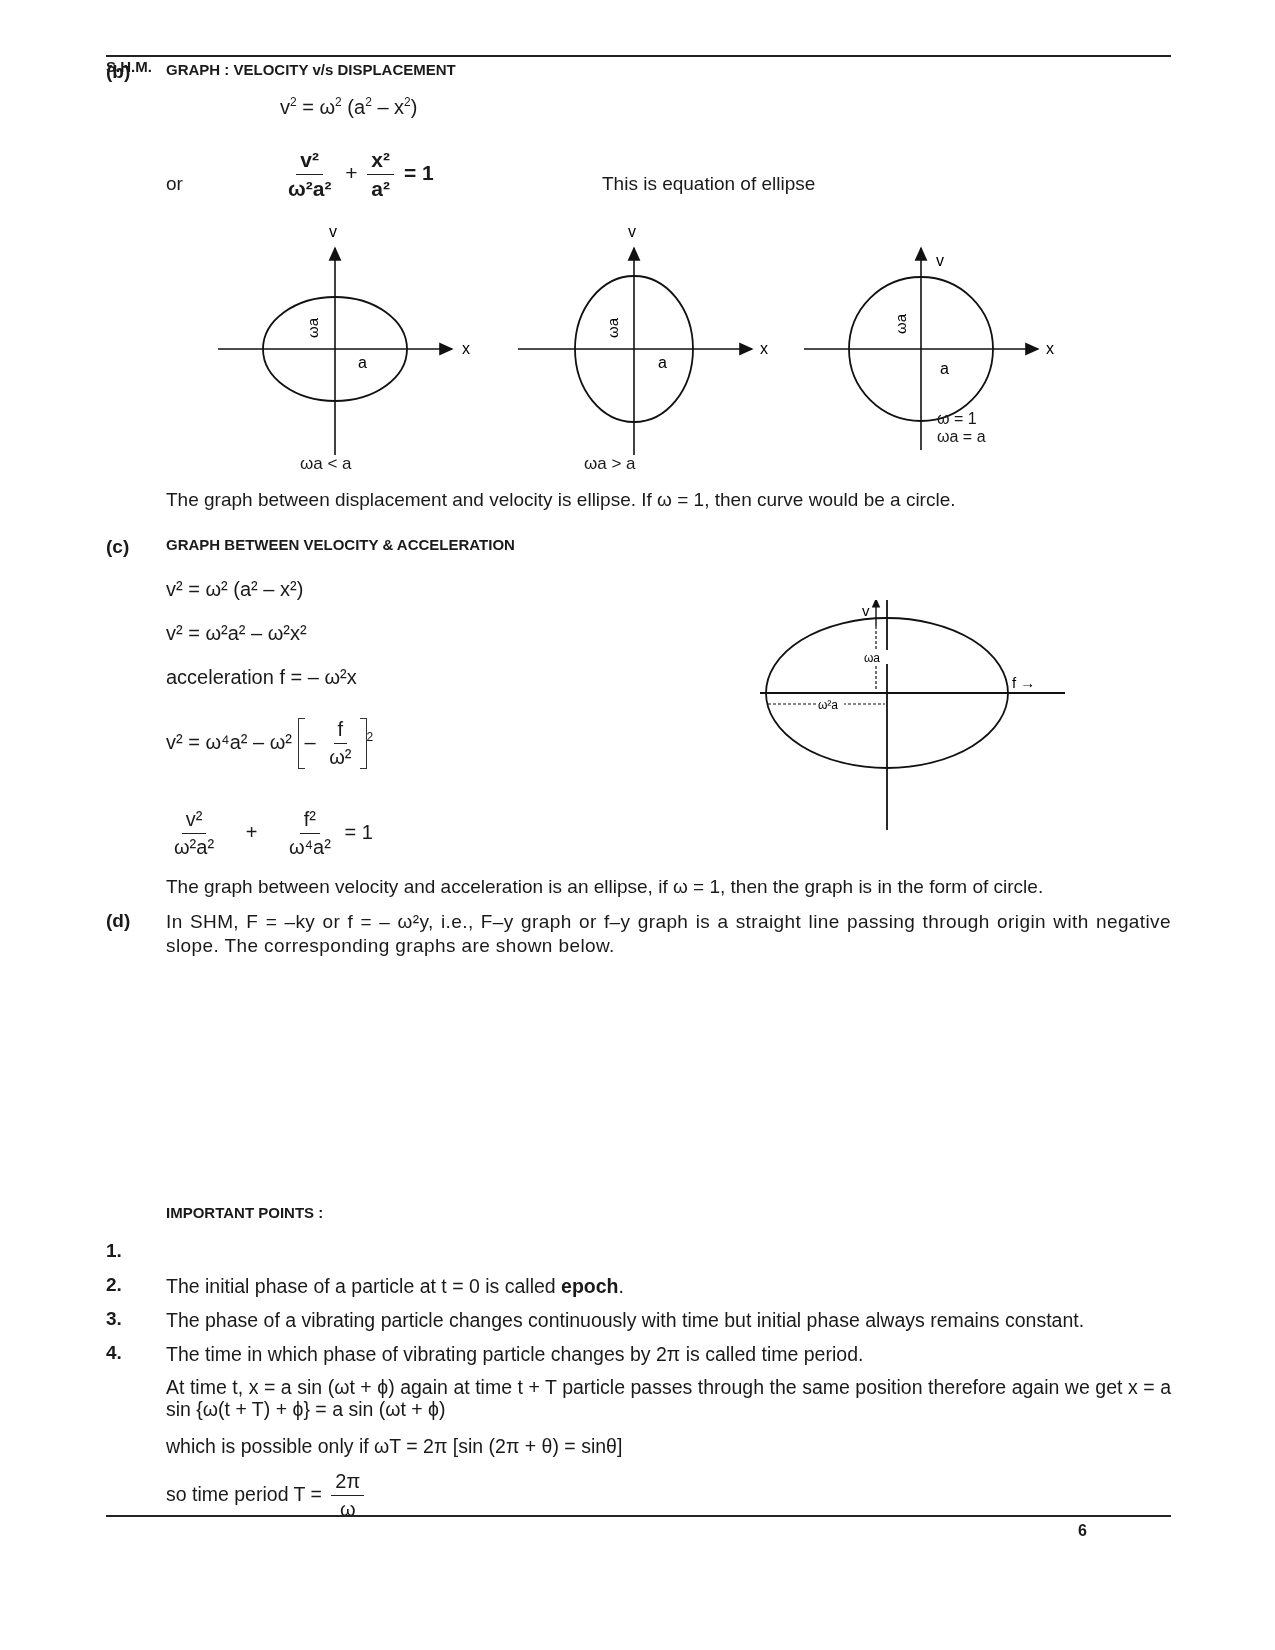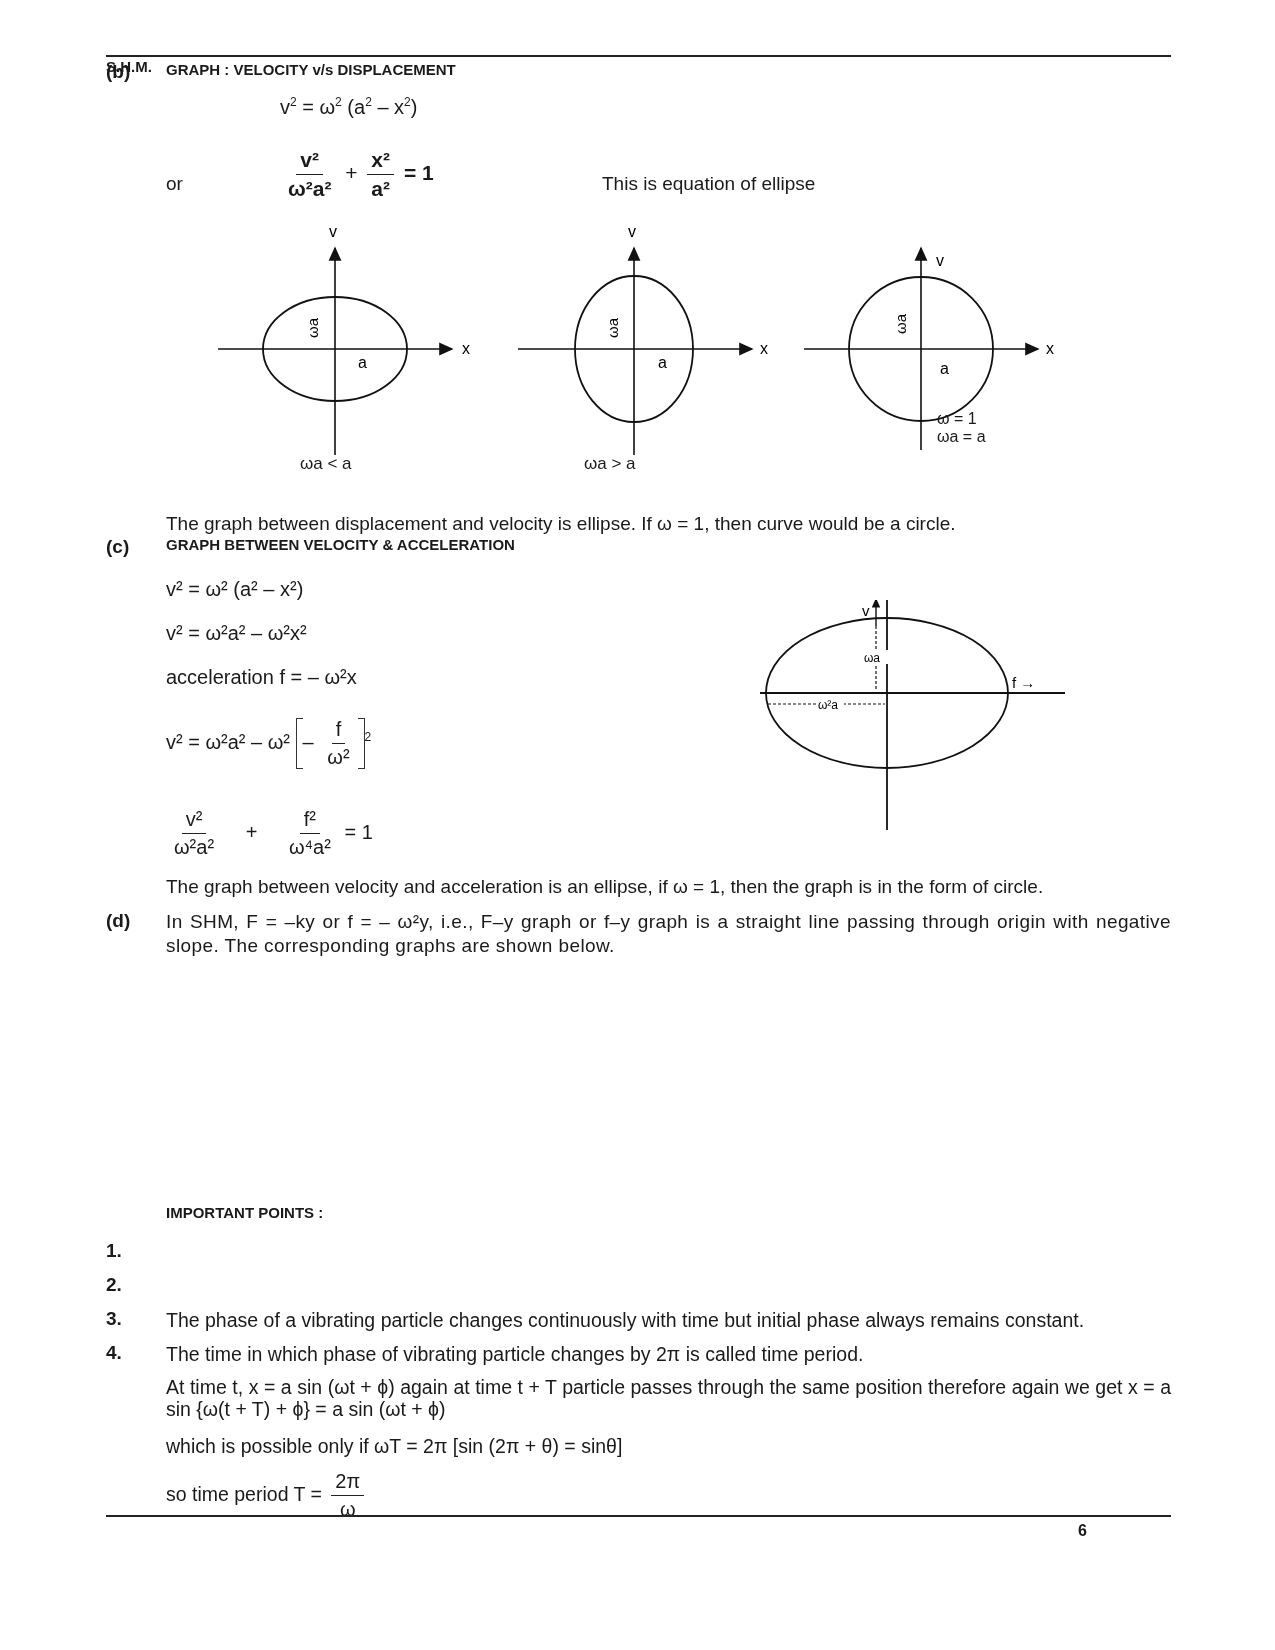--- a/index.html
+++ b/index.html
@@ -88,31 +88,31 @@
   <text x="176" y="46" font-size="16">v</text>
   <text x="286" y="134" font-size="16">x</text>
   <text x="180" y="154" font-size="16">a</text>
   <text x="0" y="0" font-size="15" transform="translate(146,114) rotate(-90)">ωa</text>
 </svg>
 <div class="abs txt" style="left:937px; top:410px; font-size:16px; line-height:18px;">
   <div>ω = 1</div>
   <div>ωa = a</div>
 </div>
 
-<div class="abs txt" style="left:166px; top:512px;">The graph between displacement and velocity is ellipse. If ω = 1, then curve would be a circle.</div>
+<div class="abs txt" style="left:166px; top:488px;">The graph between displacement and velocity is ellipse. If ω = 1, then curve would be a circle.</div>
 
 <div class="abs lbl" style="left:106px; top:536px;">(c)</div>
 <div class="abs head" style="left:166px; top:536px;">GRAPH BETWEEN VELOCITY &amp; ACCELERATION</div>
 
 <div class="abs eq" style="left:166px; top:578px;text-align:center;">v² = ω²  (a² – x²)</div>
 <div class="abs eq" style="left:166px; top:622px;">v² = ω²a² – ω²x²</div>
 <div class="abs eq" style="left:166px; top:666px;">acceleration f = – ω²x</div>
 
 <div class="abs eq" style="left:166px; top:718px;">
-  <span>v² = ω²a² – ω²</span>
+  <span>v² = ω⁴a² – ω²</span>
   <span style="display:inline-block; border:1.5px solid #333; border-left-width:1.5px; border-right-width:1.5px; border-top:none; border-bottom:none; padding:0 6px; vertical-align:middle; position:relative;">
     <span style="position:absolute; left:0; top:0; width:6px; border-top:1.5px solid #333;"></span>
     <span style="position:absolute; left:0; bottom:0; width:6px; border-bottom:1.5px solid #333;"></span>
     <span style="position:absolute; right:0; top:0; width:6px; border-top:1.5px solid #333;"></span>
     <span style="position:absolute; right:0; bottom:0; width:6px; border-bottom:1.5px solid #333;"></span>
     <span>–</span>
     <span class="frac">
         <span class="num">f</span>
         <span class="den">ω²</span>
       </span>
@@ -157,20 +157,21 @@
 <div class="abs lbl" style="left:106px; top:910px;">(d)</div>
 <div class="abs txt just" style="left:166px; top:910px; width:1005px; letter-spacing:0.4px;">In SHM, F = –ky or f = – ω²y, i.e., F–y graph or f–y graph is a straight line passing through origin with negative slope. The corresponding graphs are shown below.</div>
 
 <div class="abs head" style="left:166px; top:1204px;">IMPORTANT POINTS :</div>
 
 <div class="abs lst" style="top:1240px; height:26px;">
   <span class="n">1.</span>
 </div>
 <div class="abs lst" style="top:1274px; height:26px;">
   <span class="n">2.</span>
+  <span class="t"><span>The initial phase of a particle at t = 0 is called </span><b>epoch</b><span>.</span></span>
 </div>
 <div class="abs lst" style="top:1308px; height:26px;">
   <span class="n">3.</span>
   <span class="t">The phase of a vibrating particle changes continuously with time but initial phase always remains constant.</span>
 </div>
 <div class="abs lst" style="top:1342px; height:26px;">
   <span class="n">4.</span>
   <span class="t">The time in which phase of vibrating particle changes by 2π is called time period.</span>
 </div>
 

